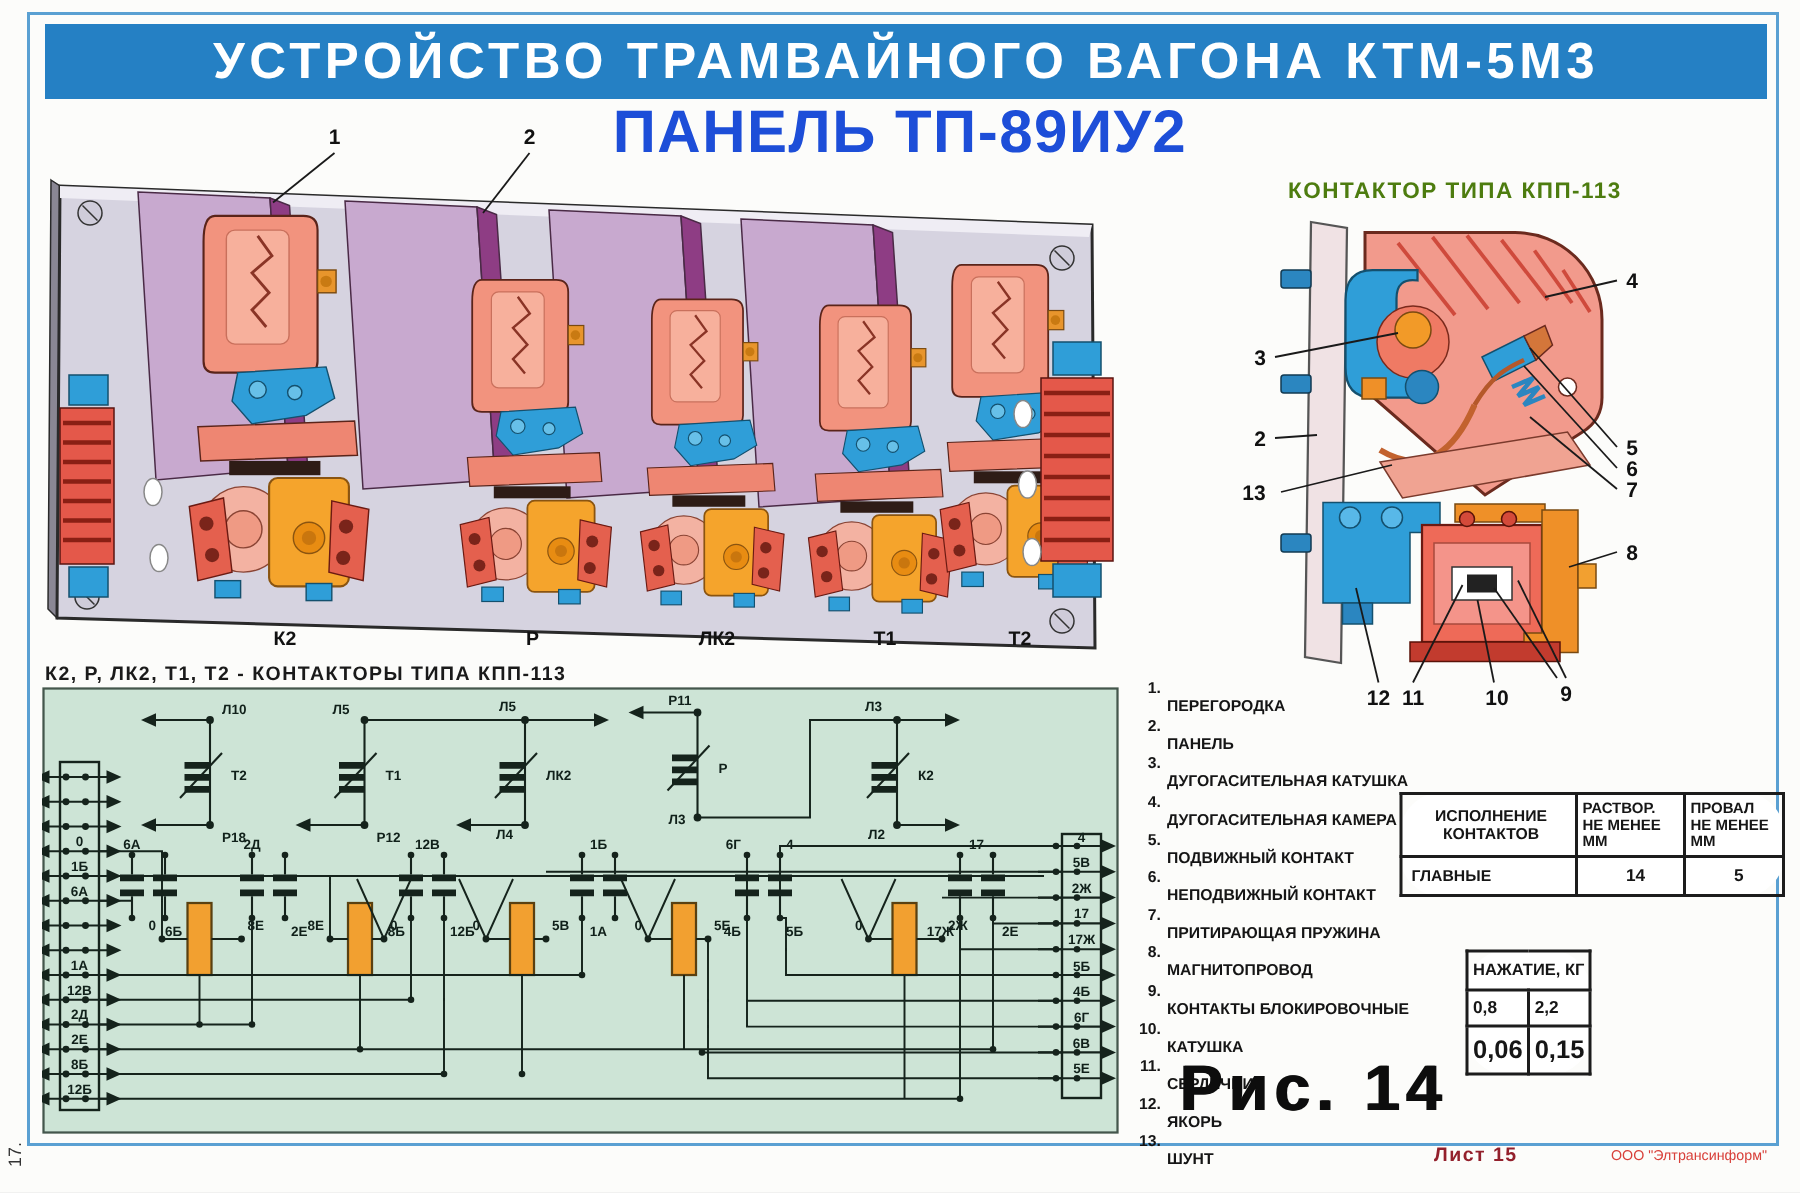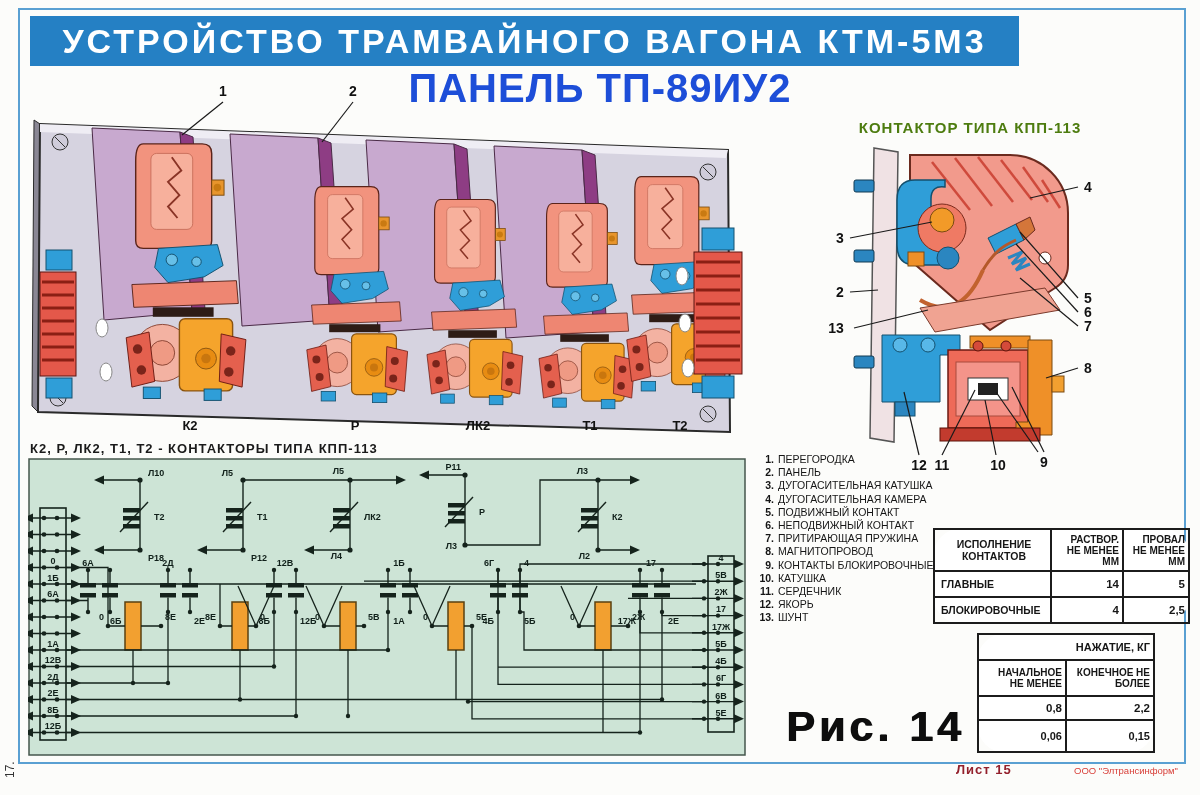--- a/index.html
+++ b/index.html
@@ -1,43 +1,43 @@
 <!DOCTYPE html>
 <html><head>
 <meta charset="utf-8">
 <style>
   html,body{margin:0;padding:0;background:#e9e9e7;}
   .page{position:relative;width:1200px;height:795px;background:#fcfcfa;overflow:hidden;
         font-family:"Liberation Sans",sans-serif;}
   .frame{position:absolute;left:18px;top:8px;width:1164px;height:752px;border:2px solid #5aa0d2;}
-  .banner{position:absolute;left:30px;top:16px;width:989px;height:50px;background:#2580c4;
+  .banner{position:absolute;left:30px;top:16px;width:1148px;height:50px;background:#2580c4;
           display:flex;align-items:center;justify-content:center;}
   .banner span{color:#ffffff;font-weight:bold;font-size:34px;letter-spacing:3px;white-space:nowrap;}
   .subtitle{position:absolute;left:0;top:66px;width:1200px;text-align:center;
             font-weight:bold;font-size:40px;letter-spacing:1px;color:#1d4ed8;}
   .panel-caption{position:absolute;left:30px;top:441px;width:715px;
                  font-weight:bold;font-size:13px;letter-spacing:1px;color:#1a1a1a;}
   .detail-title{position:absolute;left:820px;top:119px;width:300px;text-align:center;
                 font-weight:bold;font-size:15px;letter-spacing:1px;color:#4d7c0f;}
   .parts{position:absolute;left:746px;top:453px;width:196px;}
   .parts .row{display:flex;line-height:13.2px;}
   .parts .n{width:28px;text-align:right;margin-right:4px;font-weight:bold;font-size:10.5px;color:#151515;flex:0 0 auto;}
-  .parts .t{font-weight:normal;font-size:10.5px;color:#151515;}
+  .parts .t{font-weight:bold;font-size:10.5px;color:#151515;margin-top:12px;}
   table{border-collapse:collapse;background:#ffffff;border-radius:29px;}
-  td{border:2px solid #1c1c1c;font-weight:bold;color:#161616;text-align:right;vertical-align:middle;padding:2px 3px;}
+  td{border:2px solid #1c1c1c;font-weight:bold;color:#161616;text-align:left;vertical-align:middle;padding:2px 3px;}
   .t1{position:absolute;left:933px;top:528px;}
   .t1 .h{font-size:10px;height:36px;}
   .t1 .c0{width:106px;text-align:left;padding-left:6px;font-size:10.5px;}
   .t1 .v{font-size:11.5px;padding-left:32px;}
   .t1 .r{height:26px;}
   .t2{position:absolute;left:977px;top:633px;}
   .t2 .tt{font-size:11px;height:20px;}
   .t2 .h{font-size:10px;height:30px;width:80px;}
   .t2 .r1{height:24px;font-size:11.5px;}
-  .t2 .r2{height:32px;font-size:11px;}
+  .t2 .r2{height:32px;font-size:17px;}
   .fig{position:absolute;left:766px;top:702px;font-size:43px;font-weight:bold;letter-spacing:4px;color:#0d0d0d;
        text-shadow:1px 0 0 #0d0d0d;margin-left:20px;}
   .sheet{position:absolute;left:956px;top:762px;font-size:13px;font-weight:bold;color:#93202c;letter-spacing:1px;}
   .pub{position:absolute;left:1038px;top:765px;width:140px;text-align:right;font-size:9.5px;color:#d8403a;}
   .sidenum{position:absolute;left:3px;top:778px;font-size:12px;color:#333;
            transform:rotate(-90deg);transform-origin:0 0;}
   svg{position:absolute;}
   .sch line{stroke:#15231c;stroke-width:1.4;}
   .sch path{stroke:#15231c;stroke-width:1.3;fill:none;}
   .sch polygon,.sch .bar,.sch .dot{fill:#15231c;stroke:none;}
@@ -315,36 +315,27 @@
         <tr>
       <td class="h c0" style="text-align:center">ИСПОЛНЕНИЕ КОНТАКТОВ</td>
       <td class="h" style="width:64px">РАСТВОР. НЕ МЕНЕЕ ММ</td>
       <td class="h" style="width:58px">ПРОВАЛ НЕ МЕНЕЕ ММ</td>
     </tr>
     <tr class="r">
       <td class="c0">ГЛАВНЫЕ</td>
       <td class="v">14</td>
       <td class="v">5</td>
     </tr>
-    <tr class="r">
-      <td class="c0">БЛОКИРОВОЧНЫЕ</td>
-      <td class="v">4</td>
-      <td class="v">2,5</td>
-    </tr>
   </tbody>
     </table>
 
   <table class="t2">
     <tbody>
         <tr>
       <td class="tt" colspan="2">НАЖАТИЕ, КГ</td>
-    </tr>
-    <tr>
-      <td class="h">НАЧАЛЬНОЕ НЕ МЕНЕЕ</td>
-      <td class="h">КОНЕЧНОЕ НЕ БОЛЕЕ</td>
     </tr>
     <tr class="r1">
       <td>0,8</td>
       <td>2,2</td>
     </tr>
     <tr class="r2">
       <td>0,06</td>
       <td>0,15</td>
     </tr>
   </tbody>

